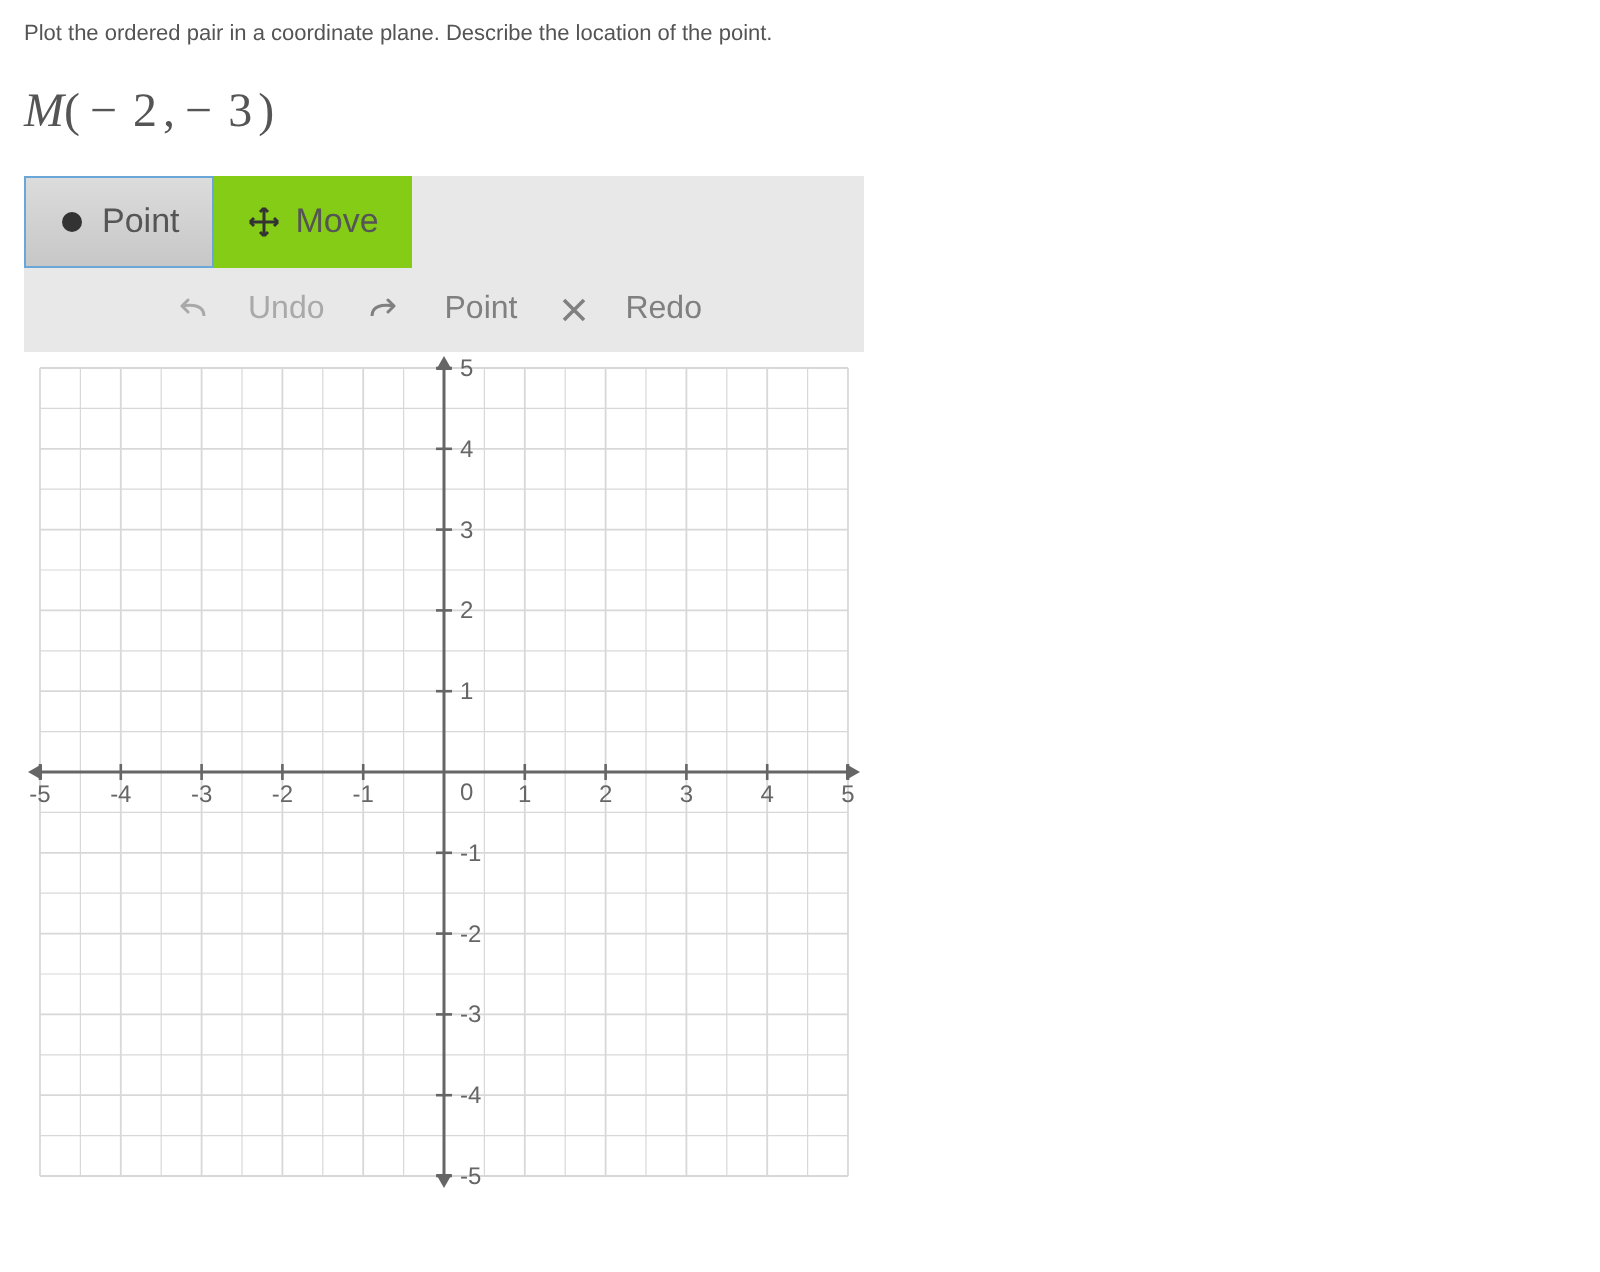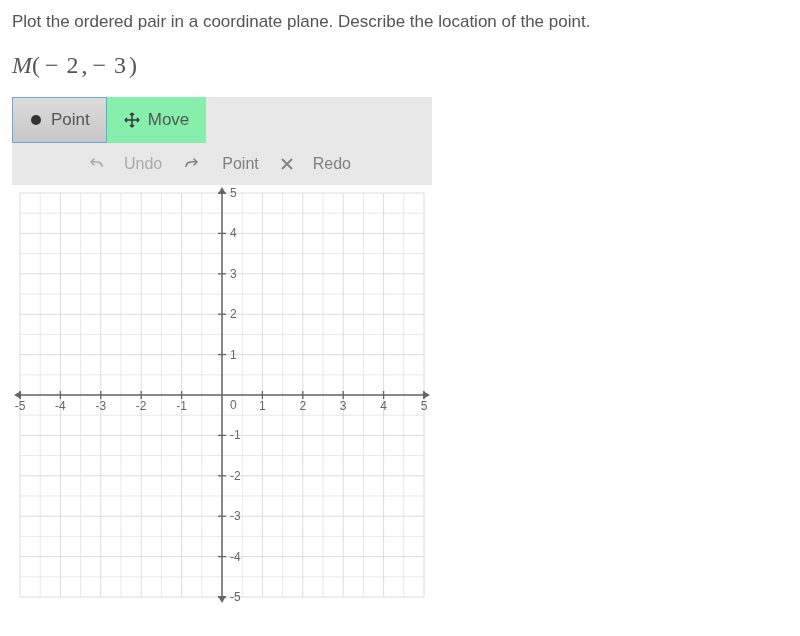--- a/index.html
+++ b/index.html
@@ -6,21 +6,21 @@
   body {
     font-family: Arial, Helvetica, sans-serif;
     background: #fff;
     color: #444;
     width: 800px;
     height: 636px;
     overflow: hidden;
     padding: 10px 12px 0 12px;
   }
   .question-text {
-    font-size: 17px;
+    font-size: 11px;
     color: #545454;
     margin-bottom: 18px;
     line-height: 1.4;
   }
   .point-label {
     font-family: 'Times New Roman', Times, serif;
     font-style: italic;
     font-size: 24px;
     color: #555;
     margin-bottom: 18px;
@@ -45,21 +45,21 @@
     background: #e8e8e8;
   }
   .tab {
     display: flex;
     align-items: center;
     gap: 8px;
     padding: 12px 16px;
     font-size: 17px;
     color: #555;
     cursor: pointer;
-    background: #86efac;
+    background: #84cc16;
     border: 1px solid transparent;
   }
   .tab.active {
     background: linear-gradient(#dcdcdc,#c7c7c7);
     border: 1px solid #6aa6d8;
   }
   .tab .icon { display: inline-flex; }
 
   .actions-row {
     display: flex;

